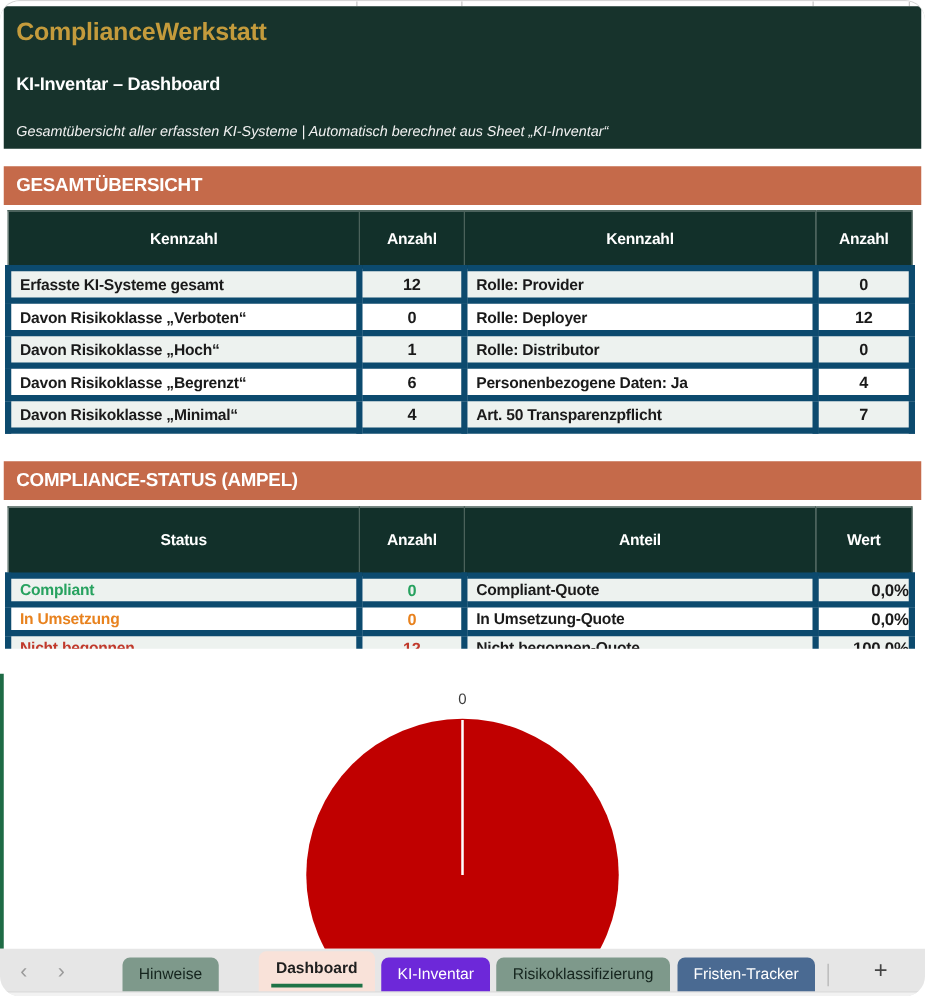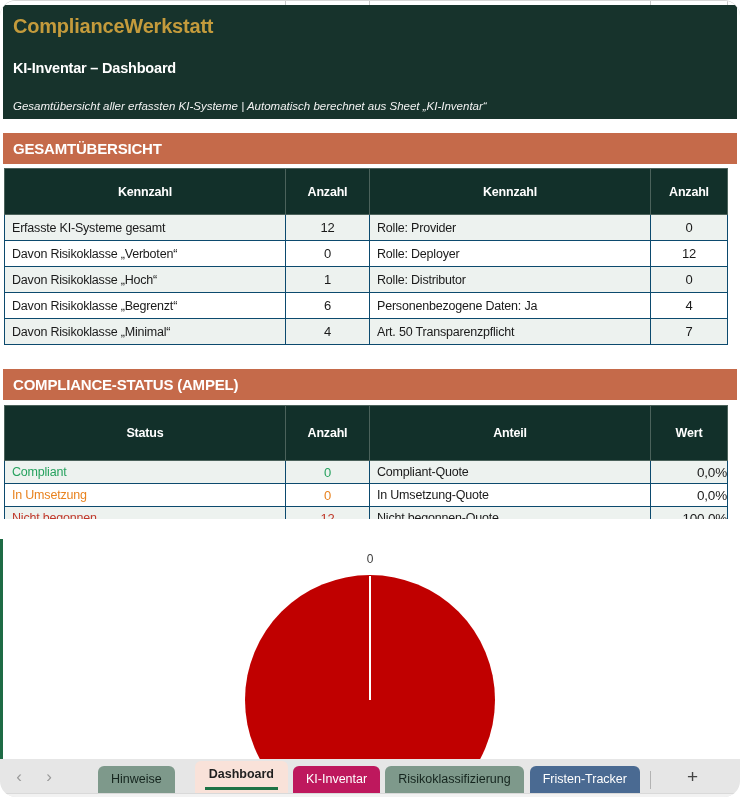--- a/index.html
+++ b/index.html
@@ -25,21 +25,21 @@
 
   
   table { position:absolute; left:4px; width:723px; border-collapse:collapse; table-layout:fixed; }
   .tbl-overview { top:167px; }
   .tbl-status { top:404px; }
   col.c1 { width:281px; } col.c2 { width:84px; } col.c3 { width:281px; } col.c4 { width:77px; }
   th { background:#12302a; color:#ffffff; font-size:12.5px; font-weight:700; text-align:center;
        border:1px solid #4b625b; letter-spacing:-0.2px; }
   .tbl-overview th { height:46px; }
   .tbl-status th { height:55px; }
-  td { border:1px solid #0c4a6e; font-size:12.5px; font-weight:400; color:#1a1a1a; letter-spacing:-0.2px;
+  td { border:5px solid #0c4a6e; font-size:12.5px; font-weight:700; color:#1a1a1a; letter-spacing:-0.2px;
        white-space:nowrap; overflow:hidden;margin-left:17px; }
   .tbl-overview td { height:26px; }
   .tbl-status td { height:23px; }
   td.lbl { padding-left:7px; text-align:left; }
   td.num { text-align:center; font-size:13px; }
   td.val { text-align:right; font-size:13.5px; }
   tbody tr:nth-child(odd) td { background:#edf2ef; }
   tbody tr:nth-child(even) td { background:#ffffff; }
   .st-green { color:#27a25f; }
   .st-orange { color:#e8821e; }
@@ -56,24 +56,24 @@
   
   .tabbar { position:absolute; left:0; top:758px; width:740px; height:39px; background:#e6e6e6;
             display:flex; align-items:flex-end; padding:0 0 5px 10px; }
   .tab-strip-bottom { position:absolute; left:0; bottom:0; width:740px; height:5px; background:#f2f2f2; border-top:1px solid #d9d9d9; }
   .chev { align-self:center; color:#9a9a9a; font-size:17px; line-height:17px; width:18px; text-align:center;
           margin-right:12px; cursor:default; user-select:none; }
   .chev-left { margin-left:0; }
   .tab { height:27px; line-height:27px; border-radius:6px 6px 0 0; padding:0 13px; font-size:12.5px;
          white-space:nowrap; cursor:default; position:relative; z-index:1; }
   .tab-sage { background:#7e998b; color:#15251e; margin-left:5px; }
-  .tab-dark { background:#be185d; color:#ffffff; margin-left:5px; }
+  .tab-dark { background:#6d28d9; color:#ffffff; margin-left:5px; }
   .tab-blue { background:#4a6a92; color:#ffffff; margin-left:6px; }
   .tab-active { background:#f9e2d9; color:#1f1f1f; font-weight:700; height:32px; line-height:27px;
-                margin-left:20px; padding:0 14px; }
+                margin-left:32px; padding:0 14px; }
   .tab-active .underline { position:absolute; left:10px; right:10px; bottom:3px; height:3px; background:#1e7346; }
   .tab-sep { width:1px; height:18px; background:#b3b3b3; margin:0 0 4px 10px; align-self:flex-end; }
   .add-sheet { align-self:center; color:#444444; font-size:19px; font-weight:400; margin-left:36px;
                line-height:19px; cursor:default; }
   .first-sage { margin-left:28px; }
 </style>
 </head>
 <body>
 
 <div class="screen">

